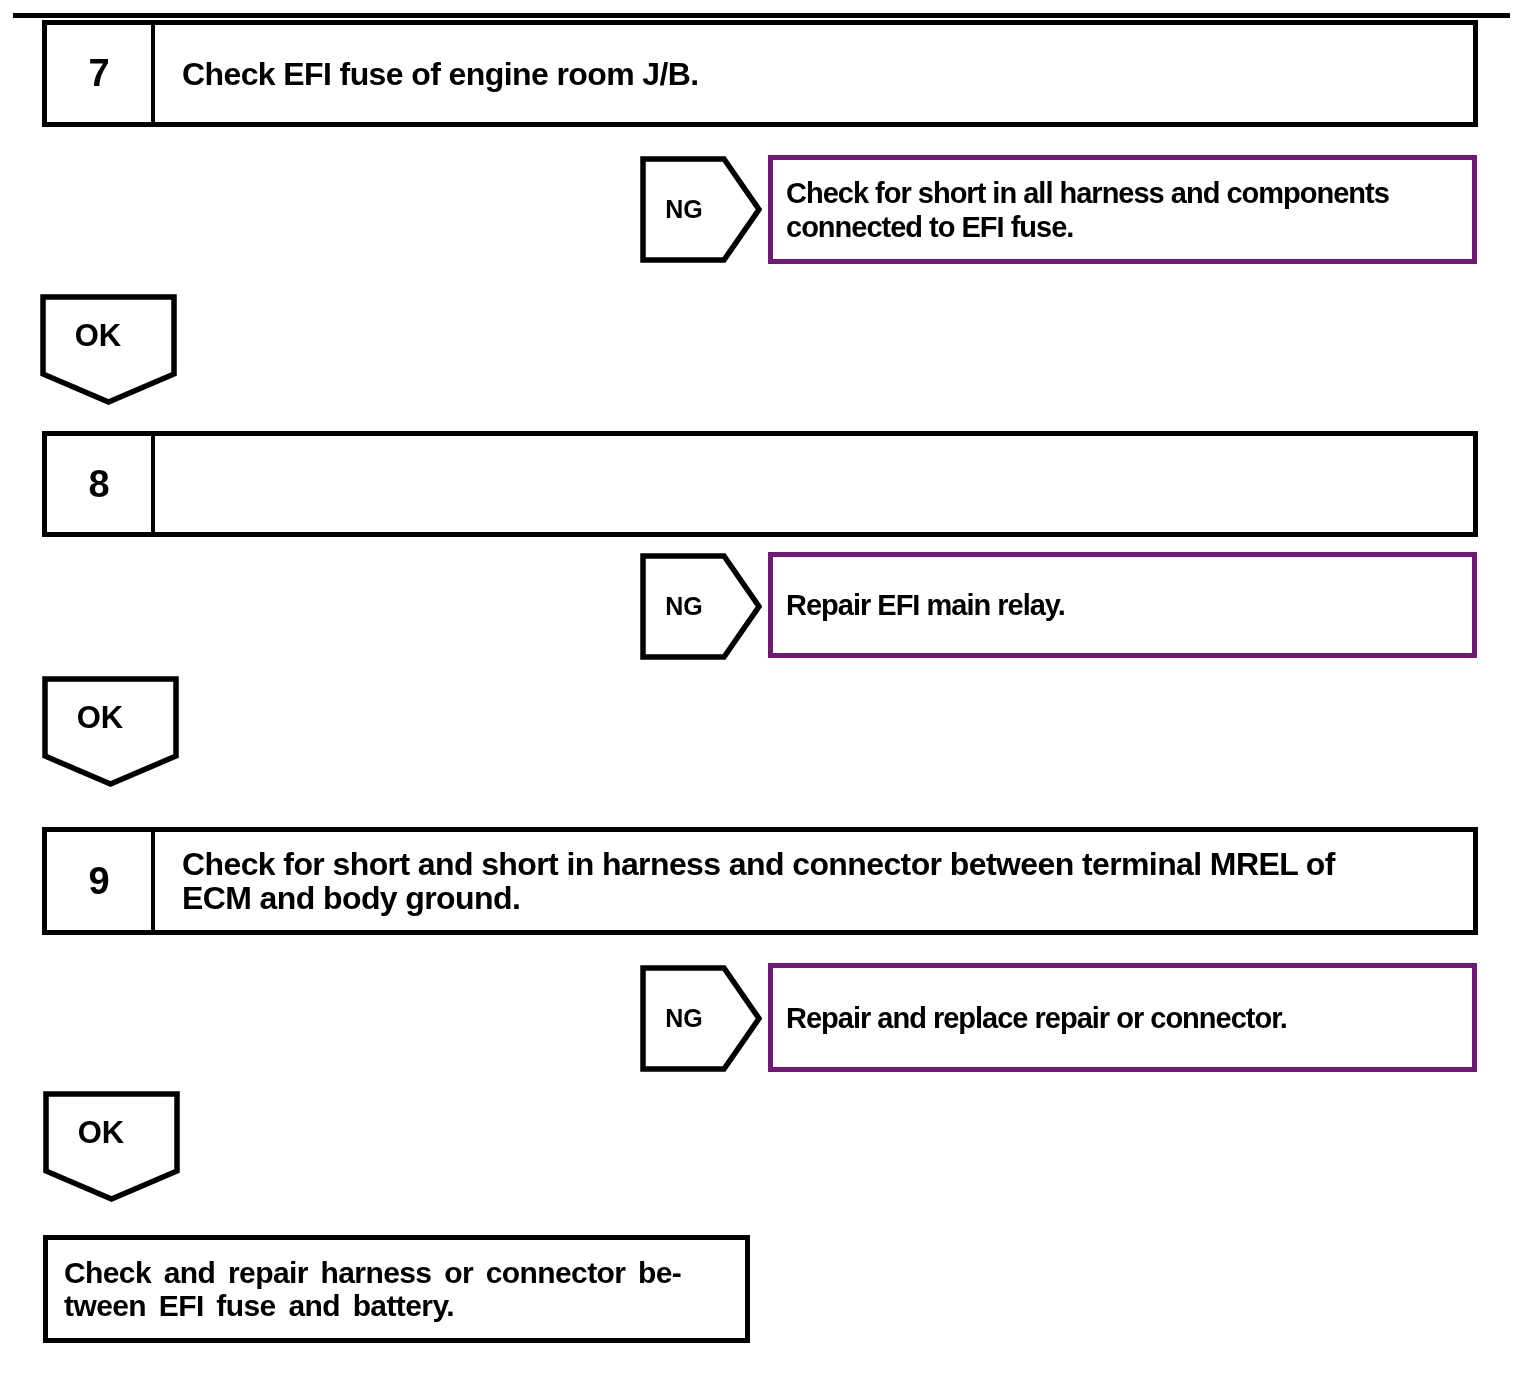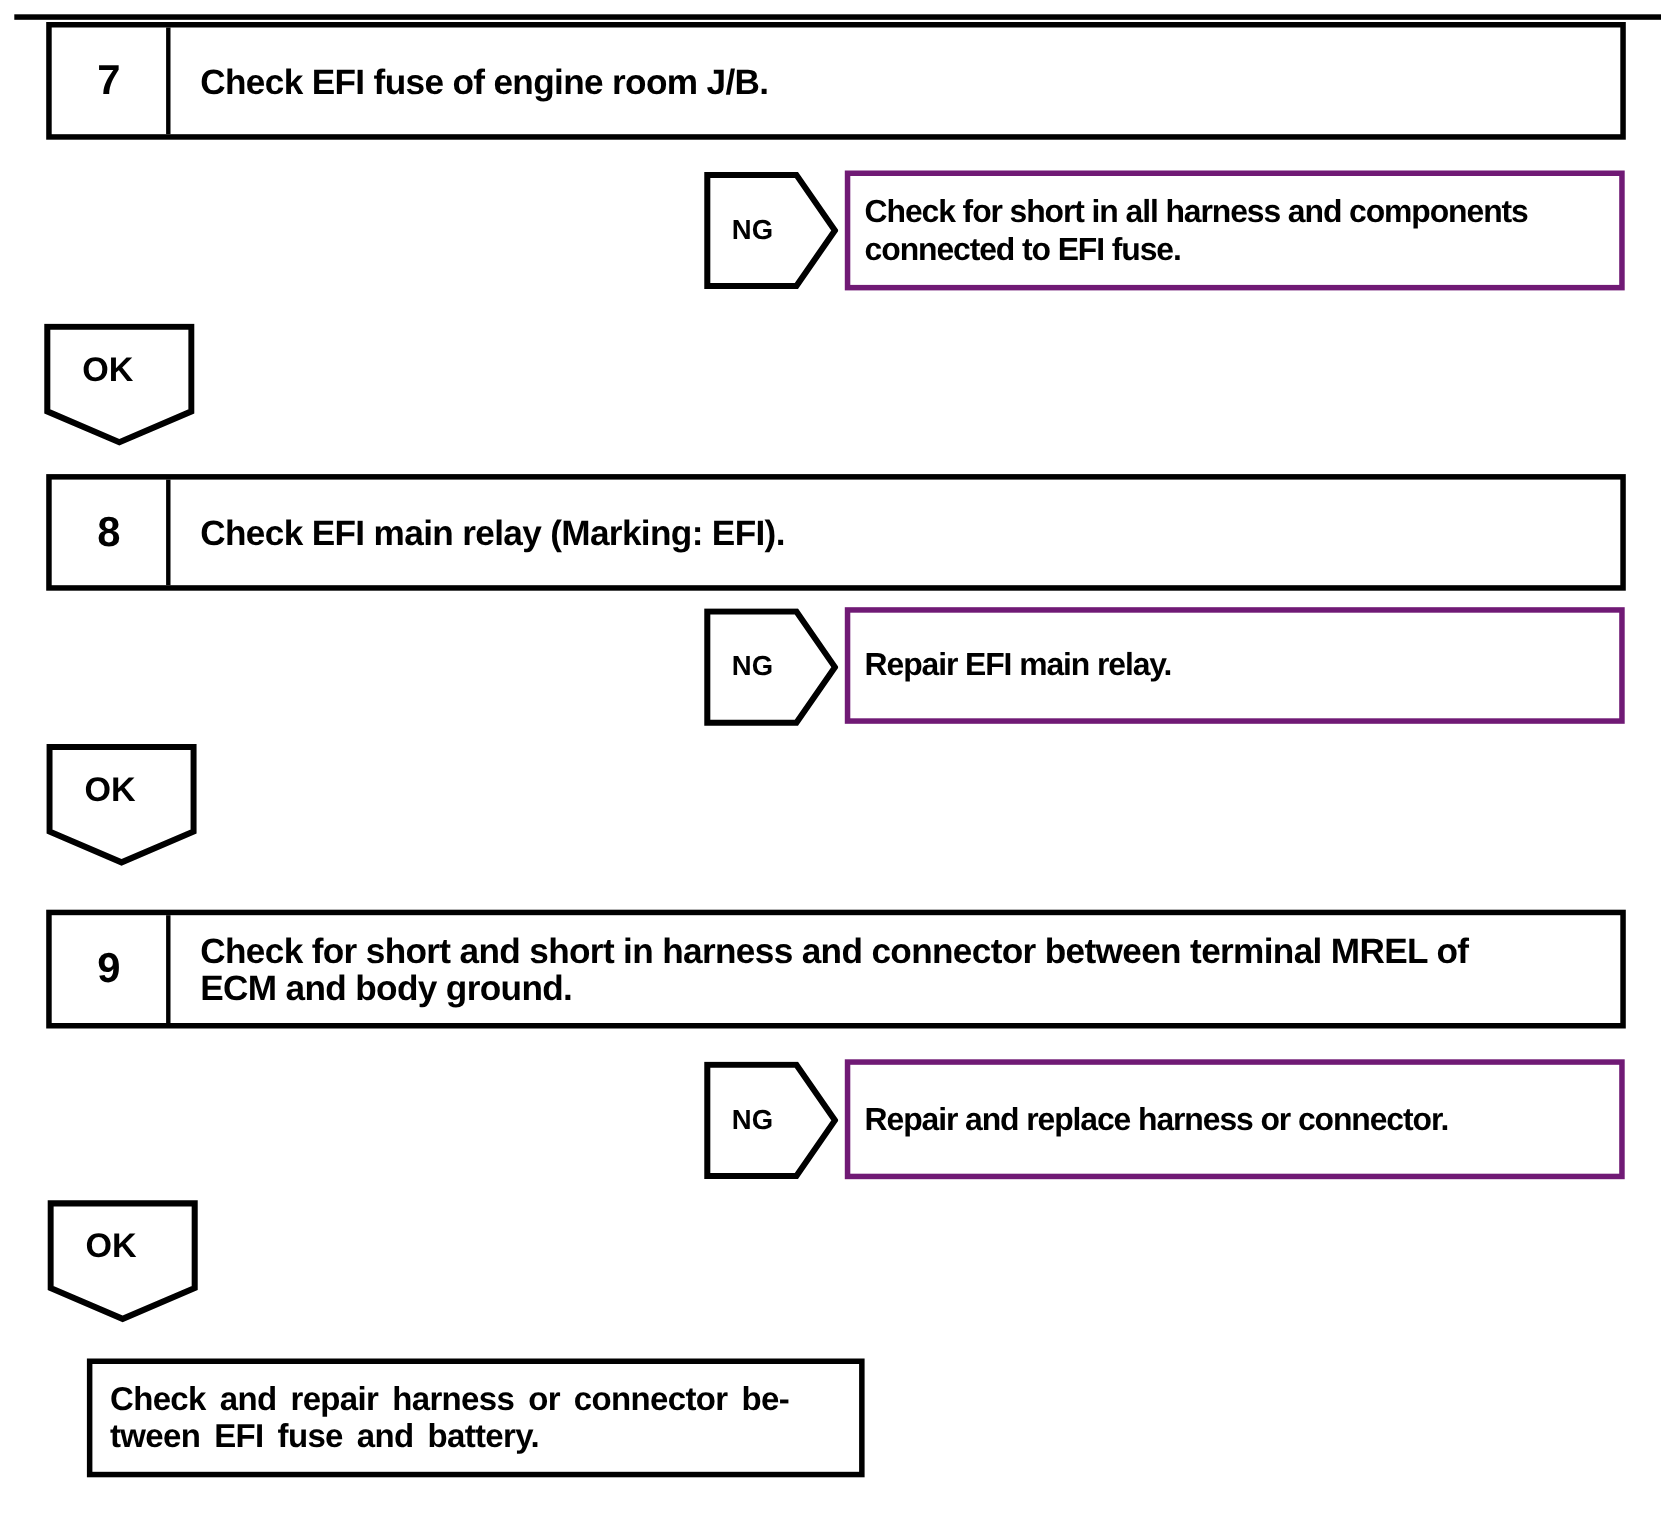--- a/index.html
+++ b/index.html
@@ -132,21 +132,20 @@
 
   <div class="ok-connector" style="left:40px; top:294px;">
     <svg width="137" height="112" viewBox="0 0 137 112">
       <polygon points="3,3 134,3 134,80 68.5,108 3,80" fill="#ffffff" stroke="#000000" stroke-width="5.5"></polygon>
     </svg>
     <span class="ok-label">OK</span>
   </div>
 
   <div class="stepbox" style="left:42px; top:431px; width:1436px; height:106px;">
     <div class="numcell">8</div>
-    <div class="instr">Check EFI main relay (Marking: EFI).</div>
   </div>
 
   <div class="ng-connector" style="left:640px; top:553px;">
     <svg width="122" height="107" viewBox="0 0 122 107">
       <polygon points="3,3 84,3 119,53.5 84,104 3,104" fill="#ffffff" stroke="#000000" stroke-width="5.5"></polygon>
     </svg>
     <span class="ng-label">NG</span>
   </div>
   <div class="ngbox" style="left:768px; top:552px; width:709px; height:106px;">
     <span>Repair EFI main relay.</span>
@@ -165,28 +164,28 @@
 ECM and body ground.</div>
   </div>
 
   <div class="ng-connector" style="left:640px; top:965px;">
     <svg width="122" height="107" viewBox="0 0 122 107">
       <polygon points="3,3 84,3 119,53.5 84,104 3,104" fill="#ffffff" stroke="#000000" stroke-width="5.5"></polygon>
     </svg>
     <span class="ng-label">NG</span>
   </div>
   <div class="ngbox" style="left:768px; top:963px; width:709px; height:109px;">
-    <span>Repair and replace harness or connector.</span>
+    <span>Repair and replace repair or connector.</span>
   </div>
 
   <div class="ok-connector" style="left:43px; top:1091px;">
     <svg width="137" height="112" viewBox="0 0 137 112">
       <polygon points="3,3 134,3 134,80 68.5,108 3,80" fill="#ffffff" stroke="#000000" stroke-width="5.5"></polygon>
     </svg>
     <span class="ok-label">OK</span>
   </div>
 
-  <div class="endbox" style="left:43px; top:1235px; width:707px; height:108px;margin-left:36px;">
+  <div class="endbox" style="left:43px; top:1235px; width:707px; height:108px;">
     <span>Check and repair harness or connector be-
 tween EFI fuse and battery.</span>
   </div>
 
 </div>
 
 </body></html>

